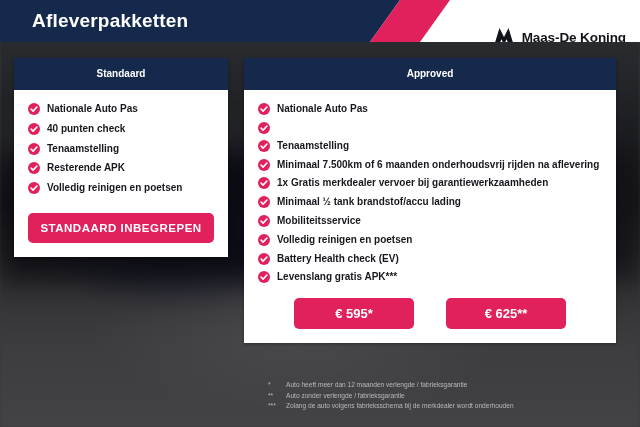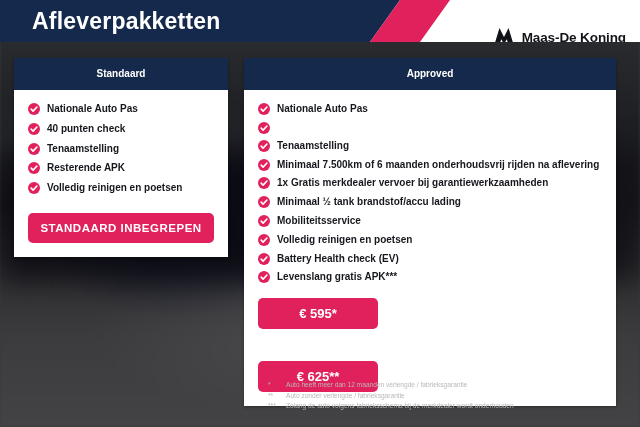--- a/index.html
+++ b/index.html
@@ -38,21 +38,21 @@
     clip-path:polygon(0 0, 400px 0, 370px 42px, 0 42px);
   }
   #header .pink{
     position:absolute; left:335px; top:0; height:42px; width:115px;
     background:#e0215c;
     clip-path:polygon(65px 0, 115px 0, 85px 42px, 35px 42px);
   }
   #header .title{
     position:absolute; left:32px; top:0; height:42px;
     display:flex; align-items:center;
-    color:#ffffff; font-size:23px; font-weight:bold; letter-spacing:.2px;
+    color:#ffffff; font-size:19px; font-weight:bold; letter-spacing:.2px;
   }
   #brand{
     position:absolute; right:14px; top:16px; height:42px;
     display:flex; align-items:center; gap:7px;
   }
   #brand .mark{ width:22px; height:20px; display:block; }
   #brand .name{ color:#111318; font-size:13.5px; font-weight:bold; letter-spacing:-.1px; }
 
   
   .card{ position:absolute; background:#ffffff; z-index:4; box-shadow:0 1px 3px rgba(0,0,0,.35); }
@@ -74,21 +74,21 @@
   #card-approved ul.features li{ margin-bottom:5px; }
   .chk{ flex:0 0 auto; width:12px; height:12px; margin-top:1px; display:block; }
 
   .btn-standaard{
     margin-top:12px; width:100%;
     background:#e0215c; color:#fff; border:none; border-radius:5px;
     font-family:inherit; font-size:11.5px; font-weight:bold; letter-spacing:.5px;
     padding:9px 3px; text-align:center; cursor:pointer;
   }
 
-  .price-row{ display:flex; justify-content:center; gap:32px; margin-top:14px;flex-direction:column; }
+  .price-row{ display:flex; justify-content:center; gap:32px; margin-top:14px; }
   .price-btn{
     background:#e0215c; color:#fff; border:none; border-radius:5px;
     font-family:inherit; font-size:13px; font-weight:bold;
     padding:8px 0; width:120px; text-align:center; cursor:pointer;
   }
 
   
   #footnotes{
     position:absolute; left:264px; top:380px; width:360px; z-index:4;
     color:#b9b9bb; font-size:6.6px; line-height:1.62;

